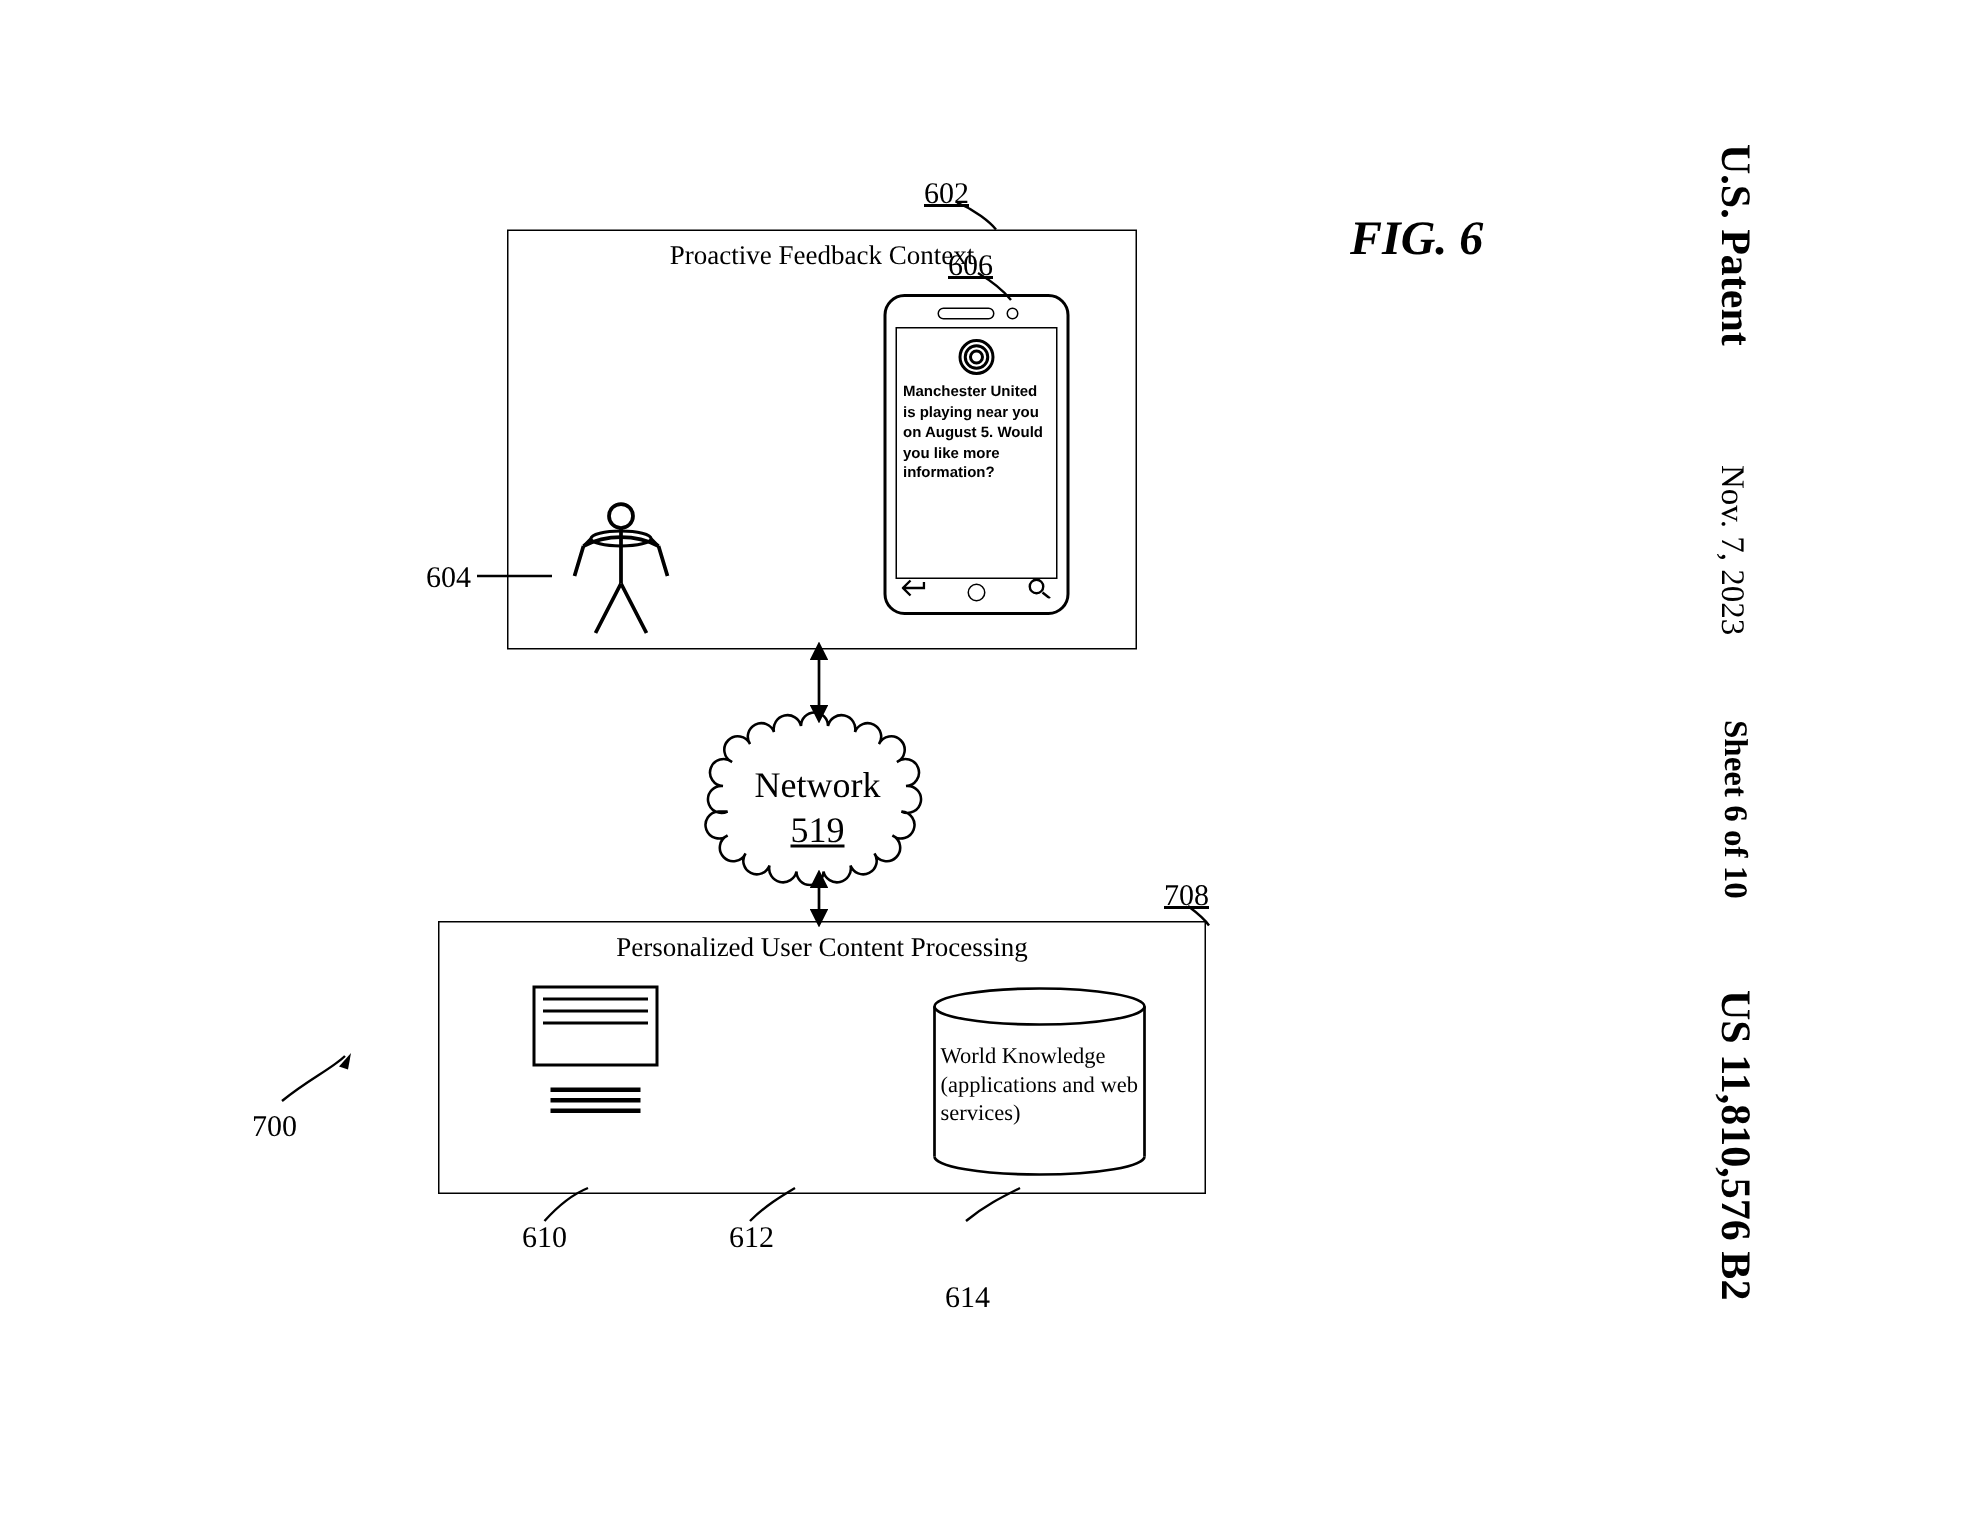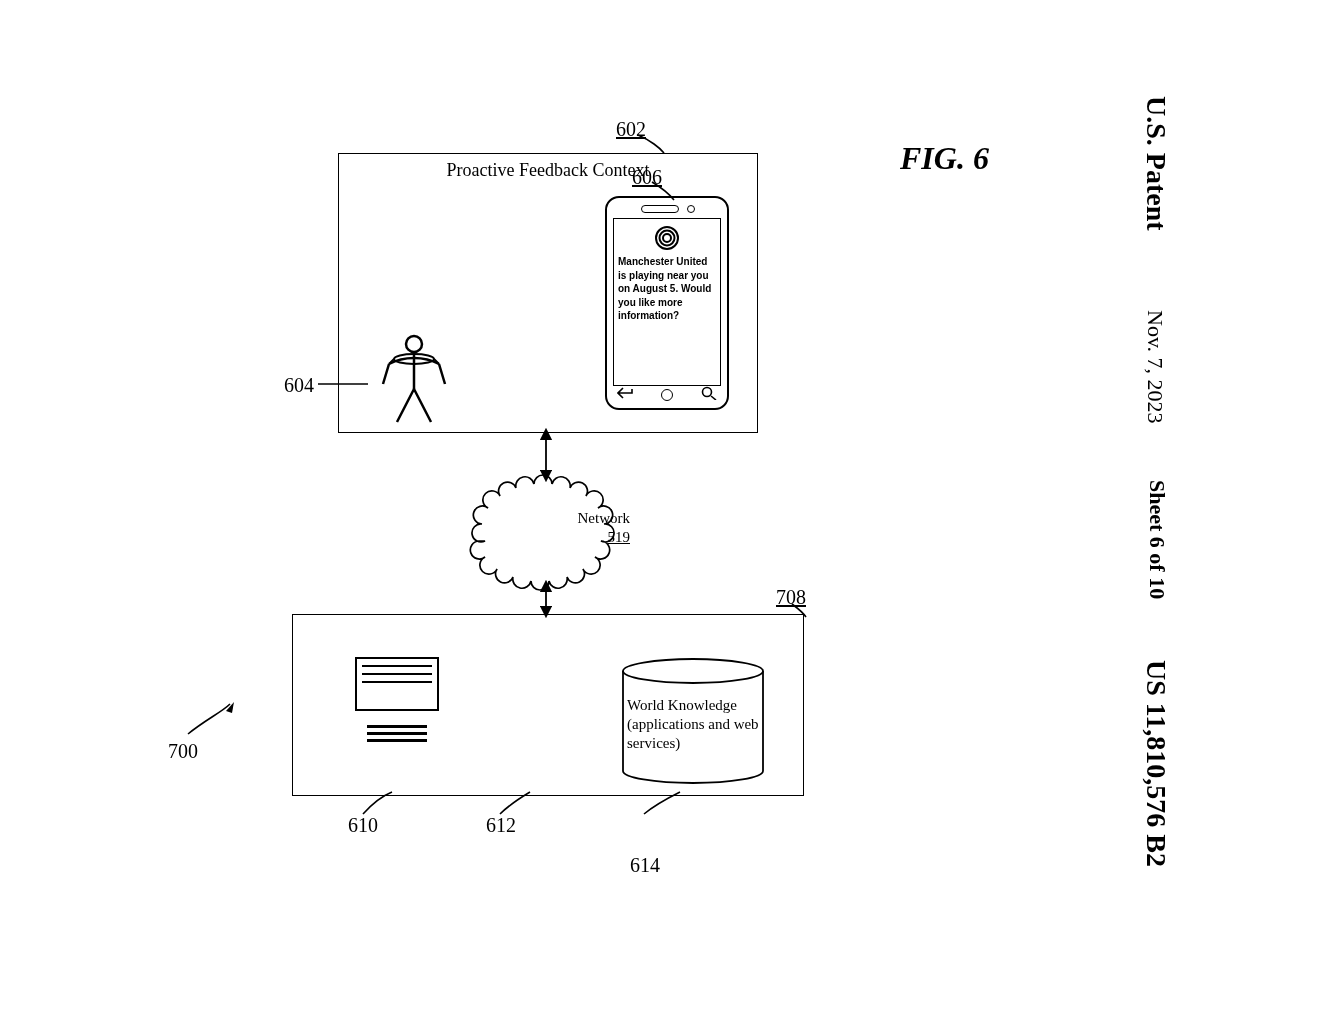--- a/index.html
+++ b/index.html
@@ -101,22 +101,22 @@
   .phone .navbar .circle {
     width: 10px; height: 10px;
     border: 1.5px solid #000;
     border-radius: 50%;
   }
 
   
   .cloud-wrap { position: absolute; }
   .cloud-label {
     position: absolute;
-    text-align: right;
-    font-size: 15px;
+    text-align: center;
+    font-size: 24px;
     line-height: 1.25;
     width: 100%;
   }
   .cloud-label .underline { text-decoration: underline; }
 
   
   .computer { position: absolute; }
   .monitor {
     width: 80px; height: 50px;
     border: 2px solid #000;
@@ -184,21 +184,21 @@
         <circle cx="35" cy="10" r="8" fill="none" stroke="#000" stroke-width="2.5"></circle>
         <path d="M35 18 L35 55" stroke="#000" stroke-width="2.5" fill="none"></path>
         <path d="M10 30 C25 22 45 22 60 30" stroke="#000" stroke-width="2.5" fill="none"></path>
         <path d="M10 30 L4 50 M60 30 L66 50" stroke="#000" stroke-width="2.5" fill="none"></path>
         <path d="M35 55 L18 88 M35 55 L52 88" stroke="#000" stroke-width="2.5" fill="none"></path>
         <ellipse cx="35" cy="25" rx="20" ry="5" fill="none" stroke="#000" stroke-width="2"></ellipse>
         <path d="M15 25 L10 30 M55 25 L60 30" stroke="#000" stroke-width="2"></path>
       </svg>
     </div>
 
-    <div class="phone" style="top:42px; left:266px;">
+    <div class="phone" style="top:42px; left:250px;">
       <div class="speaker"></div>
       <div class="cam"></div>
       <div class="screen">
         <div class="spiral">
           <svg viewBox="0 0 26 26">
             <circle cx="13" cy="13" r="11" fill="none" stroke="#000" stroke-width="2"></circle>
             <circle cx="13" cy="13" r="7.5" fill="none" stroke="#000" stroke-width="2"></circle>
             <circle cx="13" cy="13" r="4" fill="none" stroke="#000" stroke-width="2"></circle>
           </svg>
         </div>
@@ -245,20 +245,21 @@
            a9 9 0 1 1 -12 -12
            a9 9 0 1 1 -6 -16 Z"></path>
     </svg>
     <div class="cloud-label" style="top:38px;">
       <span>Network</span><br>
       <span class="underline">519</span>
     </div>
   </div>
 
   <div class="box" style="left:292px; top:614px; width:510px; height:180px;">
+    <div class="box-title">Personalized User Content Processing</div>
 
     <div class="computer" style="left:62px; top:42px;">
       <div class="monitor">
         <div class="mline"></div>
           <div class="mline"></div>
           <div class="mline"></div>
       </div>
       <div class="kbd">
         <div class="kline"></div>
           <div class="kline"></div>

